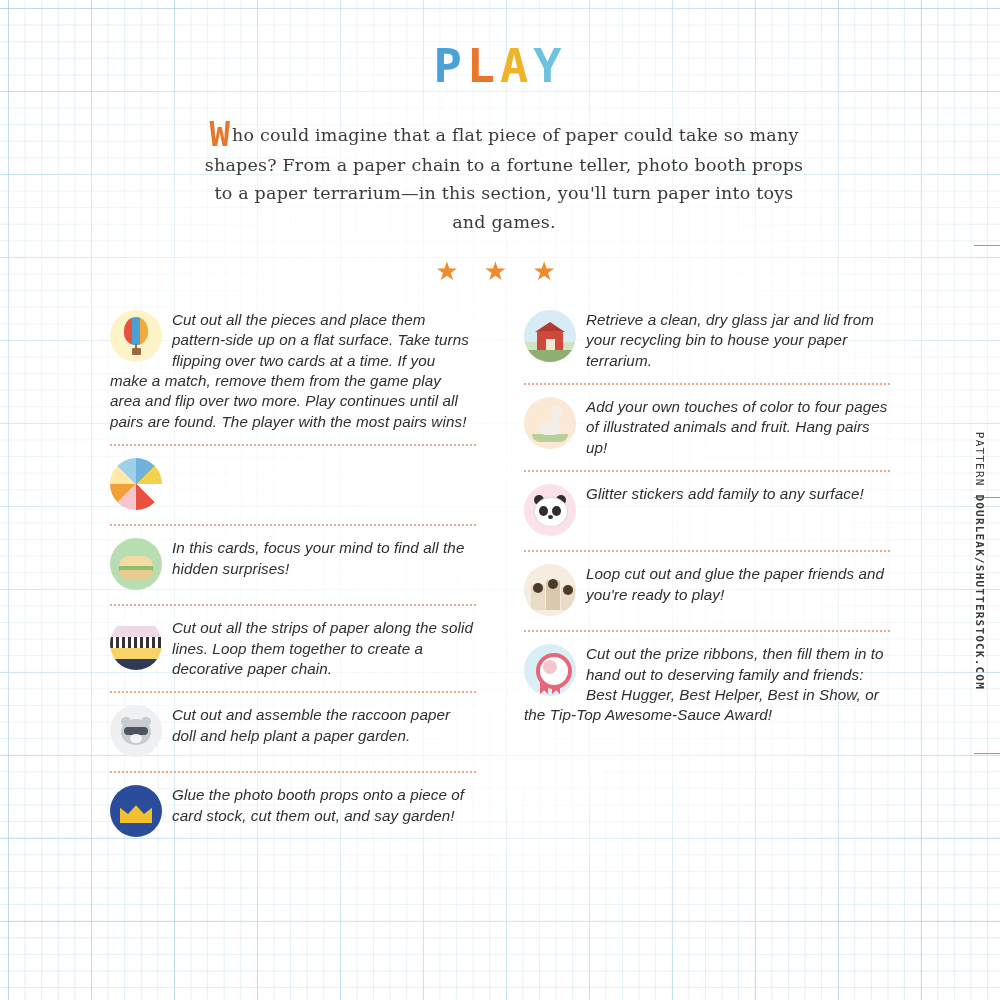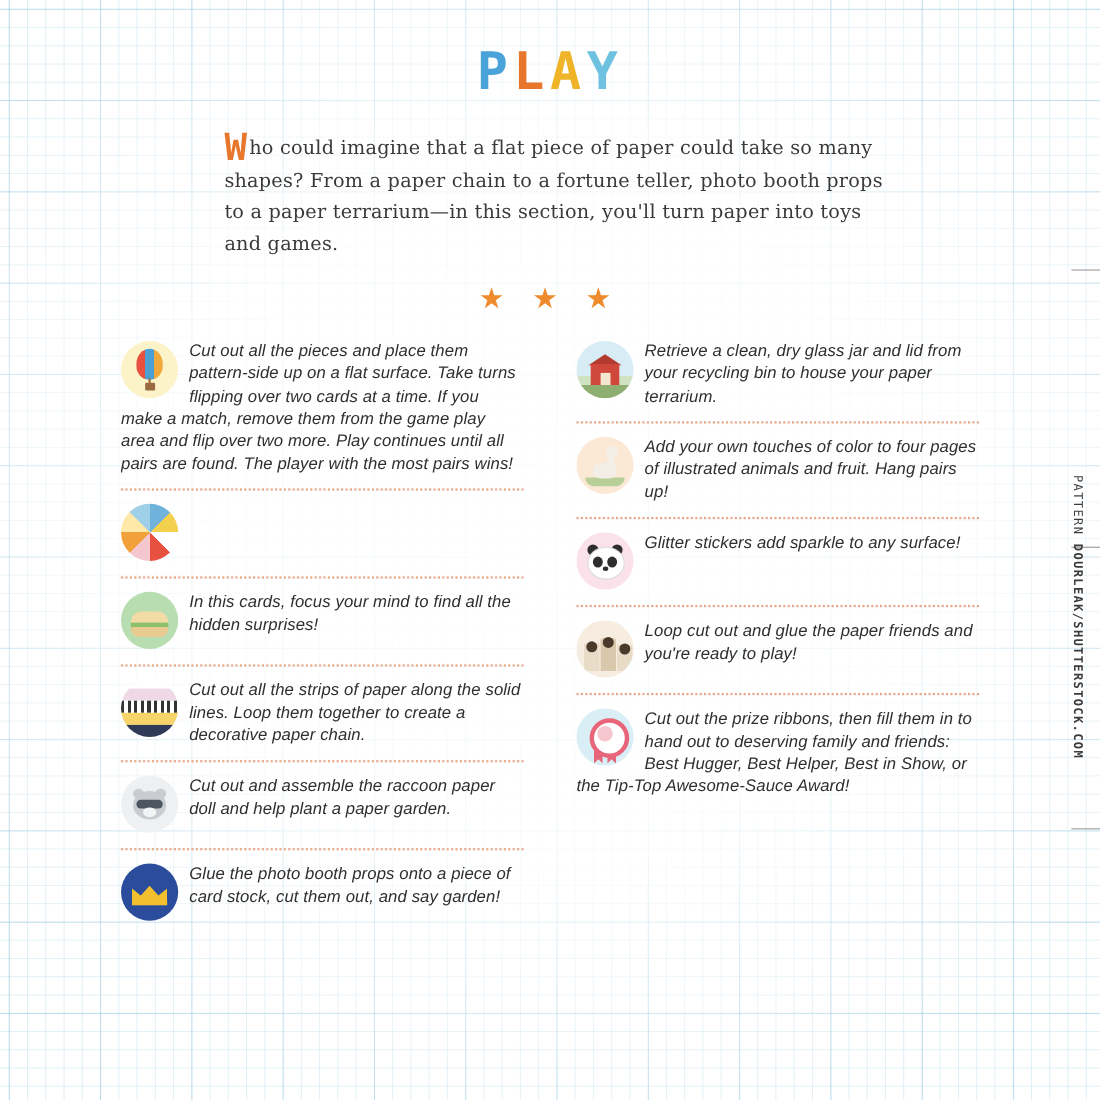--- a/index.html
+++ b/index.html
@@ -67,21 +67,21 @@
     margin: 28px auto 0 auto;
     padding-left: 8px;
   }
   .intro {
     font-family: "DejaVu Serif", serif;
     font-size: 17.5px;
     line-height: 1.62;
     color: #3a3a3a;
     letter-spacing: 0.2px;
     margin: 0;
-    text-align: left;
+    text-align: center;
   }
   .dropcap {
     font-family: "DejaVu Sans Mono", monospace;
     font-weight: bold;
     font-size: 34px;
     color: #e8762c;
     line-height: 1;
     vertical-align: -5px;
     margin-right: 2px;
     letter-spacing: 0;
@@ -467,21 +467,21 @@
             <div class="badge panda-bg">
               <div class="b-inner">
                 <div class="panda-ear l"></div>
                 <div class="panda-ear r"></div>
                 <div class="panda-head"></div>
                 <div class="panda-eye l"></div>
                 <div class="panda-eye r"></div>
                 <div class="panda-nose"></div>
               </div>
             </div>
-            <div class="entry-text">Glitter stickers add sparkle to any surface!</div>
+            <div class="entry-text">Glitter stickers add family to any surface!</div>
           </div>
         </div>
 
 
         <div class="entry">
           <div class="entry-inner">
             <div class="badge friends-bg">
               <div class="b-inner">
                 <div class="friend f1"></div>
                 <div class="friend f2"></div>

